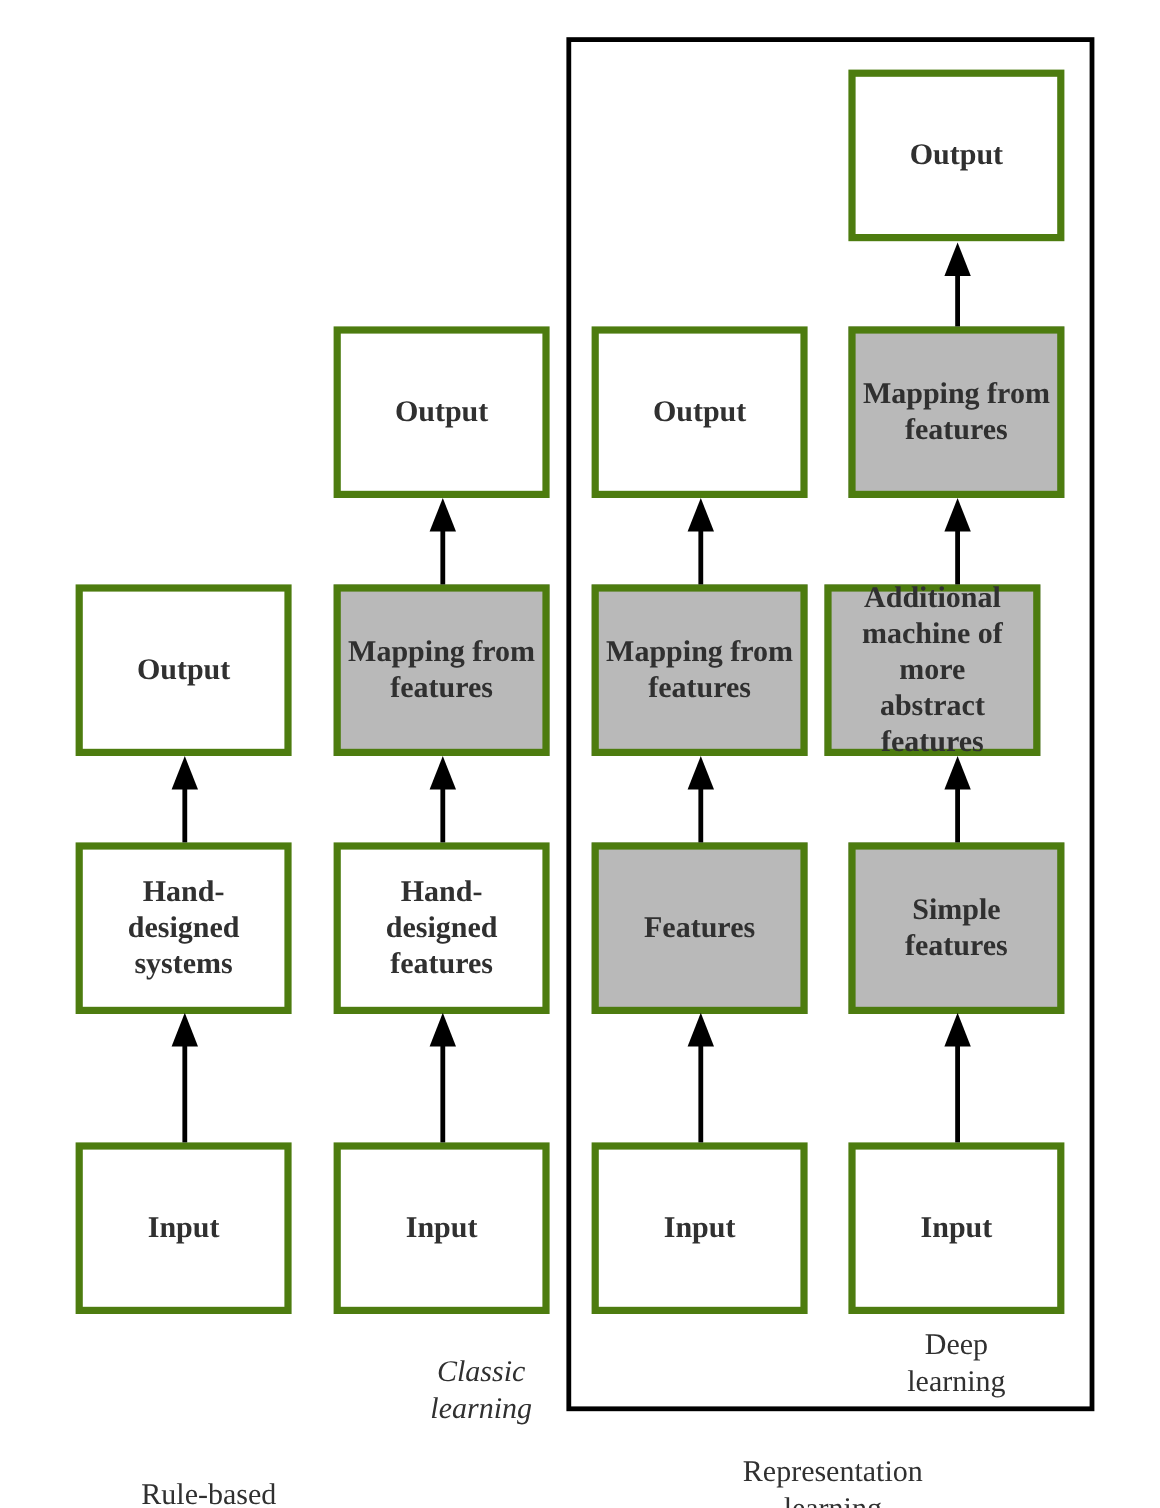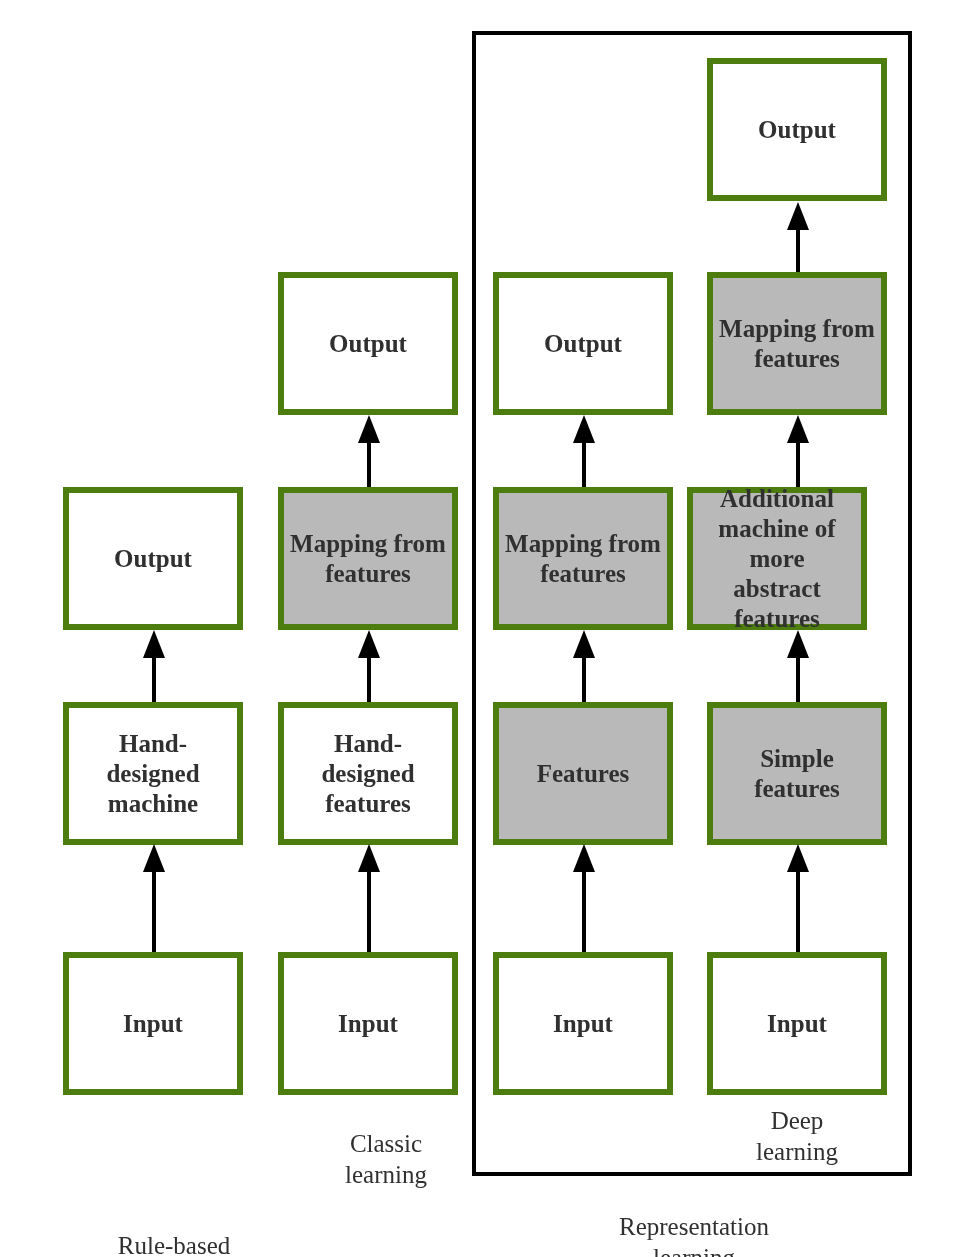--- a/index.html
+++ b/index.html
@@ -80,21 +80,21 @@
 <div class="canvas">
 
   <div class="bigbox"></div>
 
   <div class="node" style="left:63px; top:952px;">
     <span class="ln">Input</span>
   </div>
   <div class="node" style="left:63px; top:702px;">
     <span class="ln">Hand-</span>
     <span class="ln">designed</span>
-    <span class="ln">machine</span>
+    <span class="ln">systems</span>
   </div>
   <div class="node" style="left:63px; top:487px;">
     <span class="ln">Output</span>
   </div>
 
   <div class="node" style="left:278px; top:952px;">
     <span class="ln">Input</span>
   </div>
   <div class="node" style="left:278px; top:702px;">
     <span class="ln">Hand-</span>
@@ -192,21 +192,21 @@
       <div class="shaft"></div>
     </div>
   <div class="arrow" style="left:786px; top:202px; height:70px;">
       <div class="head"></div>
       <div class="shaft"></div>
     </div>
 
   <div class="flabel" style="left:64px; top:1198px;margin-top:32px;">
     <span class="ln">Rule-based</span>
   </div>
-  <div class="flabel" style="left:276px; top:1128px;">
+  <div class="flabel" style="left:291px; top:1128px;font-style:italic;">
     <span class="ln">Classic</span>
     <span class="ln">learning</span>
   </div>
   <div class="flabel" style="left:687px; top:1105px;">
     <span class="ln">Deep</span>
     <span class="ln">learning</span>
   </div>
   <div class="flabel" style="left:584px; top:1211px;">
     <span class="ln">Representation</span>
     <span class="ln">learning</span>

